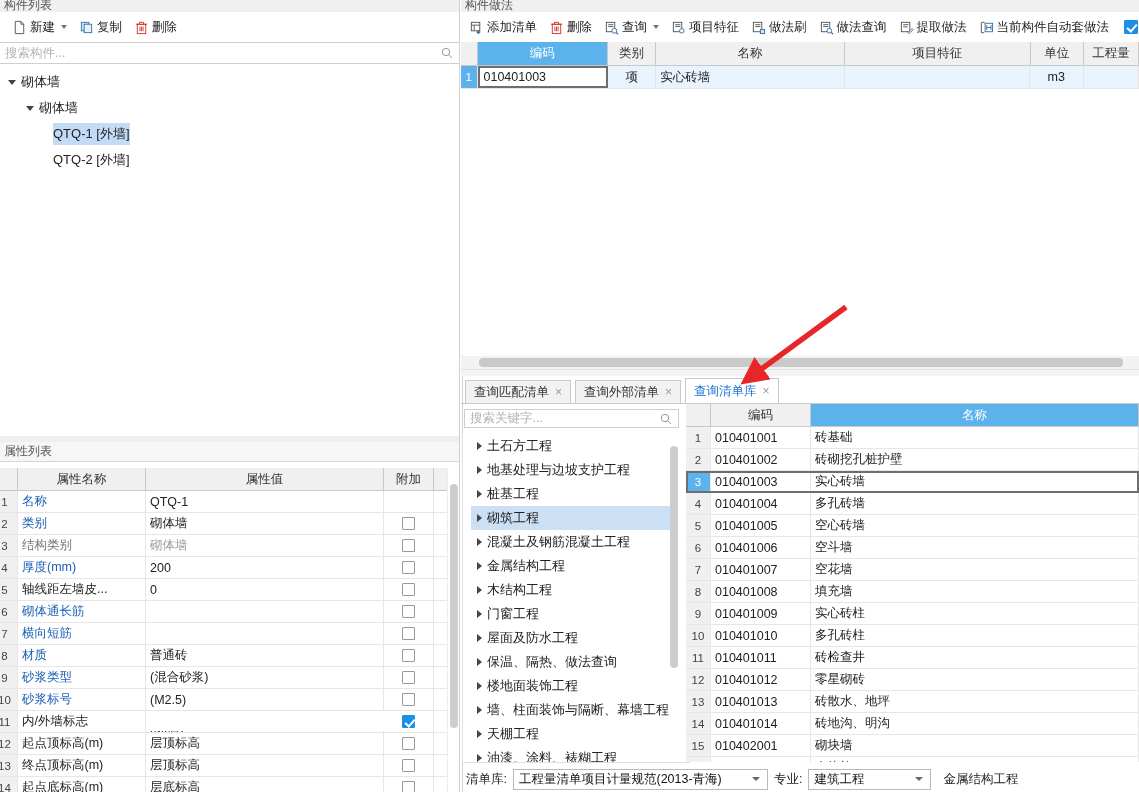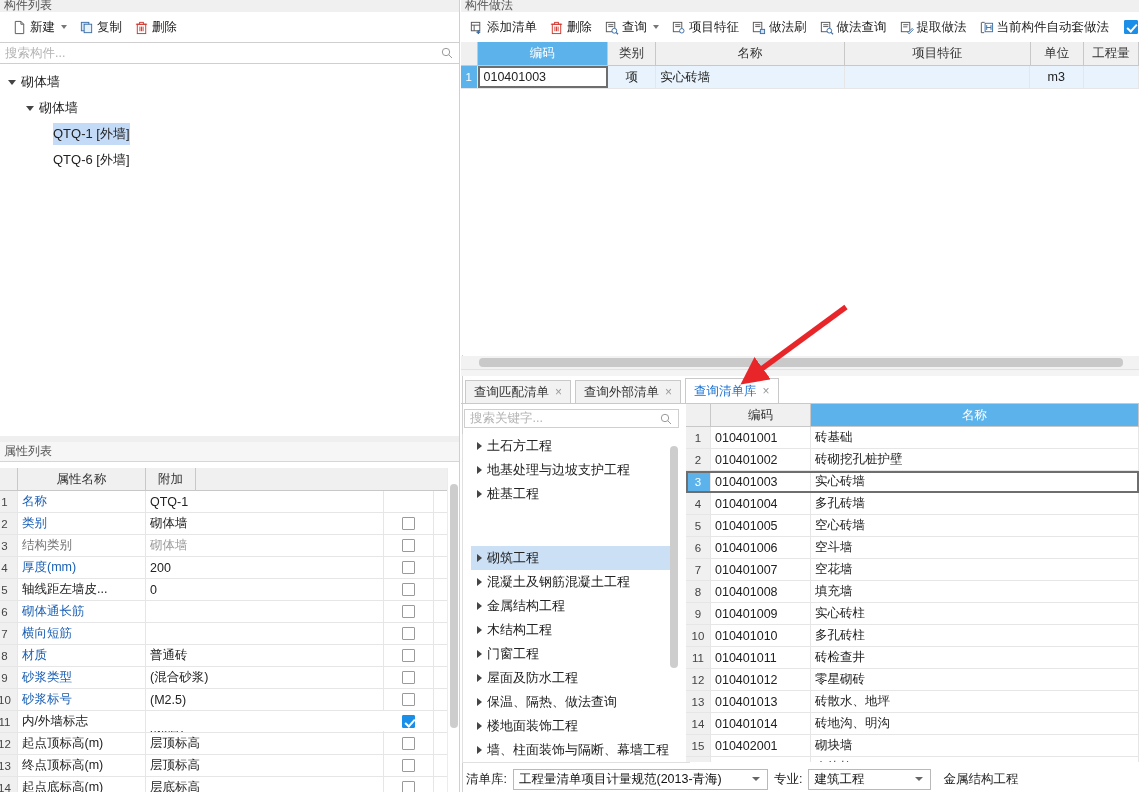--- a/index.html
+++ b/index.html
@@ -40,21 +40,21 @@
   }
   .searchbox .ph{
     flex:1;padding-left:5px;color:#b3b3b3;font-size:12.5px;
     overflow:hidden;white-space:nowrap;
   }
   .searchbox .mag{margin-right:6px;}
 
   
   .tree{position:absolute;overflow:hidden;background:#fff;}
   .trow{display:flex;align-items:center;height:26px;cursor:default;white-space:nowrap;font-size:13px;}
-  .trow.sel2{background:#cbdff5;margin-top:40px;}
+  .trow.sel2{background:#cbdff5;}
   .arrow-d{width:0;height:0;border-left:4px solid transparent;border-right:4px solid transparent;border-top:5px solid #444;margin-right:5px;}
   .arrow-r{width:0;height:0;border-top:4px solid transparent;border-bottom:4px solid transparent;border-left:5px solid #444;margin-right:5px;}
   .tlabel{overflow:hidden;text-overflow:clip;}
 
   
   .grid{position:absolute;overflow:hidden;background:#fff;}
   .grid .hdr{display:flex;height:22px;background:#f0f0f0;border-bottom:1px solid #c8c8c8;}
   .grid .hdr .hc{
     box-sizing:border-box;display:flex;align-items:center;justify-content:center;
     border-right:1px solid #c8c8c8;font-size:12.5px;color:#333;overflow:hidden;white-space:nowrap;
@@ -163,32 +163,33 @@
       <div class="trow" style="padding-left: 26px;">
         <span class="arrow-d"></span>
         <span class="tlabel">砌体墙</span>
       </div>
       <div class="trow" style="padding-left: 44px;">
         <span class="" style="width: 9px; display: inline-block;"></span>
         <span class="tlabel" style="background: rgb(195, 219, 247); padding: 2px 0;">QTQ-1 [外墙]</span>
       </div>
       <div class="trow" style="padding-left: 44px;">
         <span class="" style="width: 9px; display: inline-block;"></span>
-        <span class="tlabel">QTQ-6 [外墙]</span>
+        <span class="tlabel">QTQ-2 [外墙]</span>
       </div>
     </div>
 
   <div class="divider" style="left:0;top:436px;width:459px;height:6px;background:#efefef;"></div>
 
   <div class="panel-title" style="left:0;top:442px;width:459px;height:19px;line-height:19px;background:#f6f6f6;">属性列表</div>
 
   <div class="grid" id="prop-grid" style="left:-8px;top:468px;width:455px;height:324px;">
       <div class="hdr">
         <div class="hc" style="width: 26px; background: rgb(240, 240, 240);"></div>
         <div class="hc" style="width: 128px;">属性名称</div>
+        <div class="hc" style="width: 238px;">属性值</div>
         <div class="hc" style="width: 50px;">附加</div>
       </div>
       <div class="row">
         <div class="c num" style="width: 26px;">1</div>
         <div class="c" style="width: 128px; color: rgb(26, 95, 180);">名称</div>
         <div class="c" style="width: 238px;">QTQ-1</div>
         <div class="c ctr" style="width: 50px;"></div>
       </div>
       <div class="row">
         <div class="c num" style="width: 26px;">2</div>

